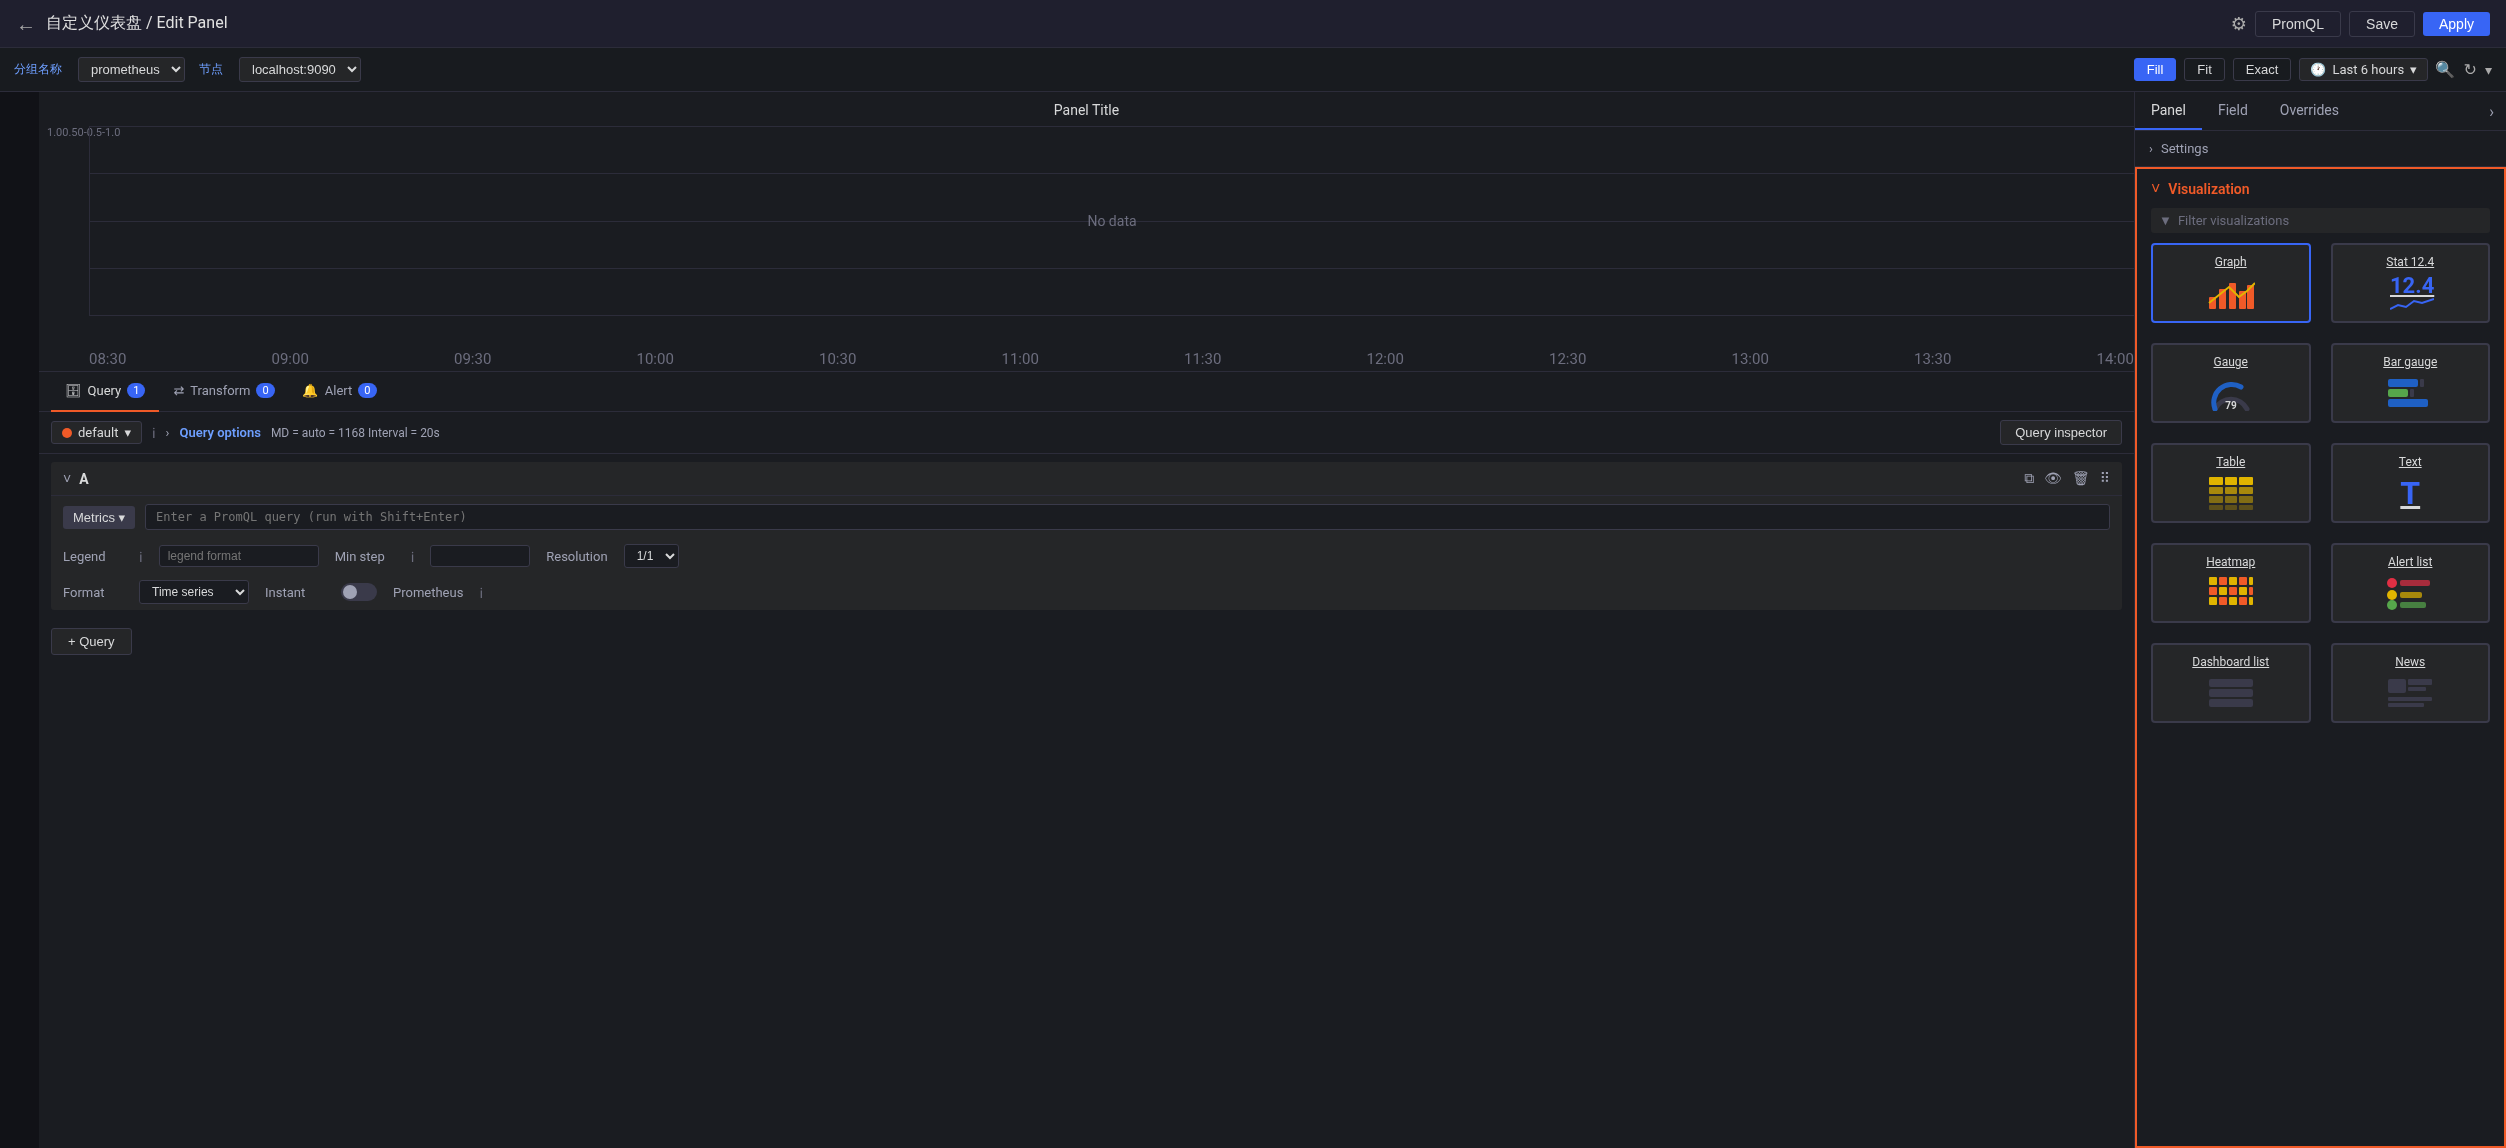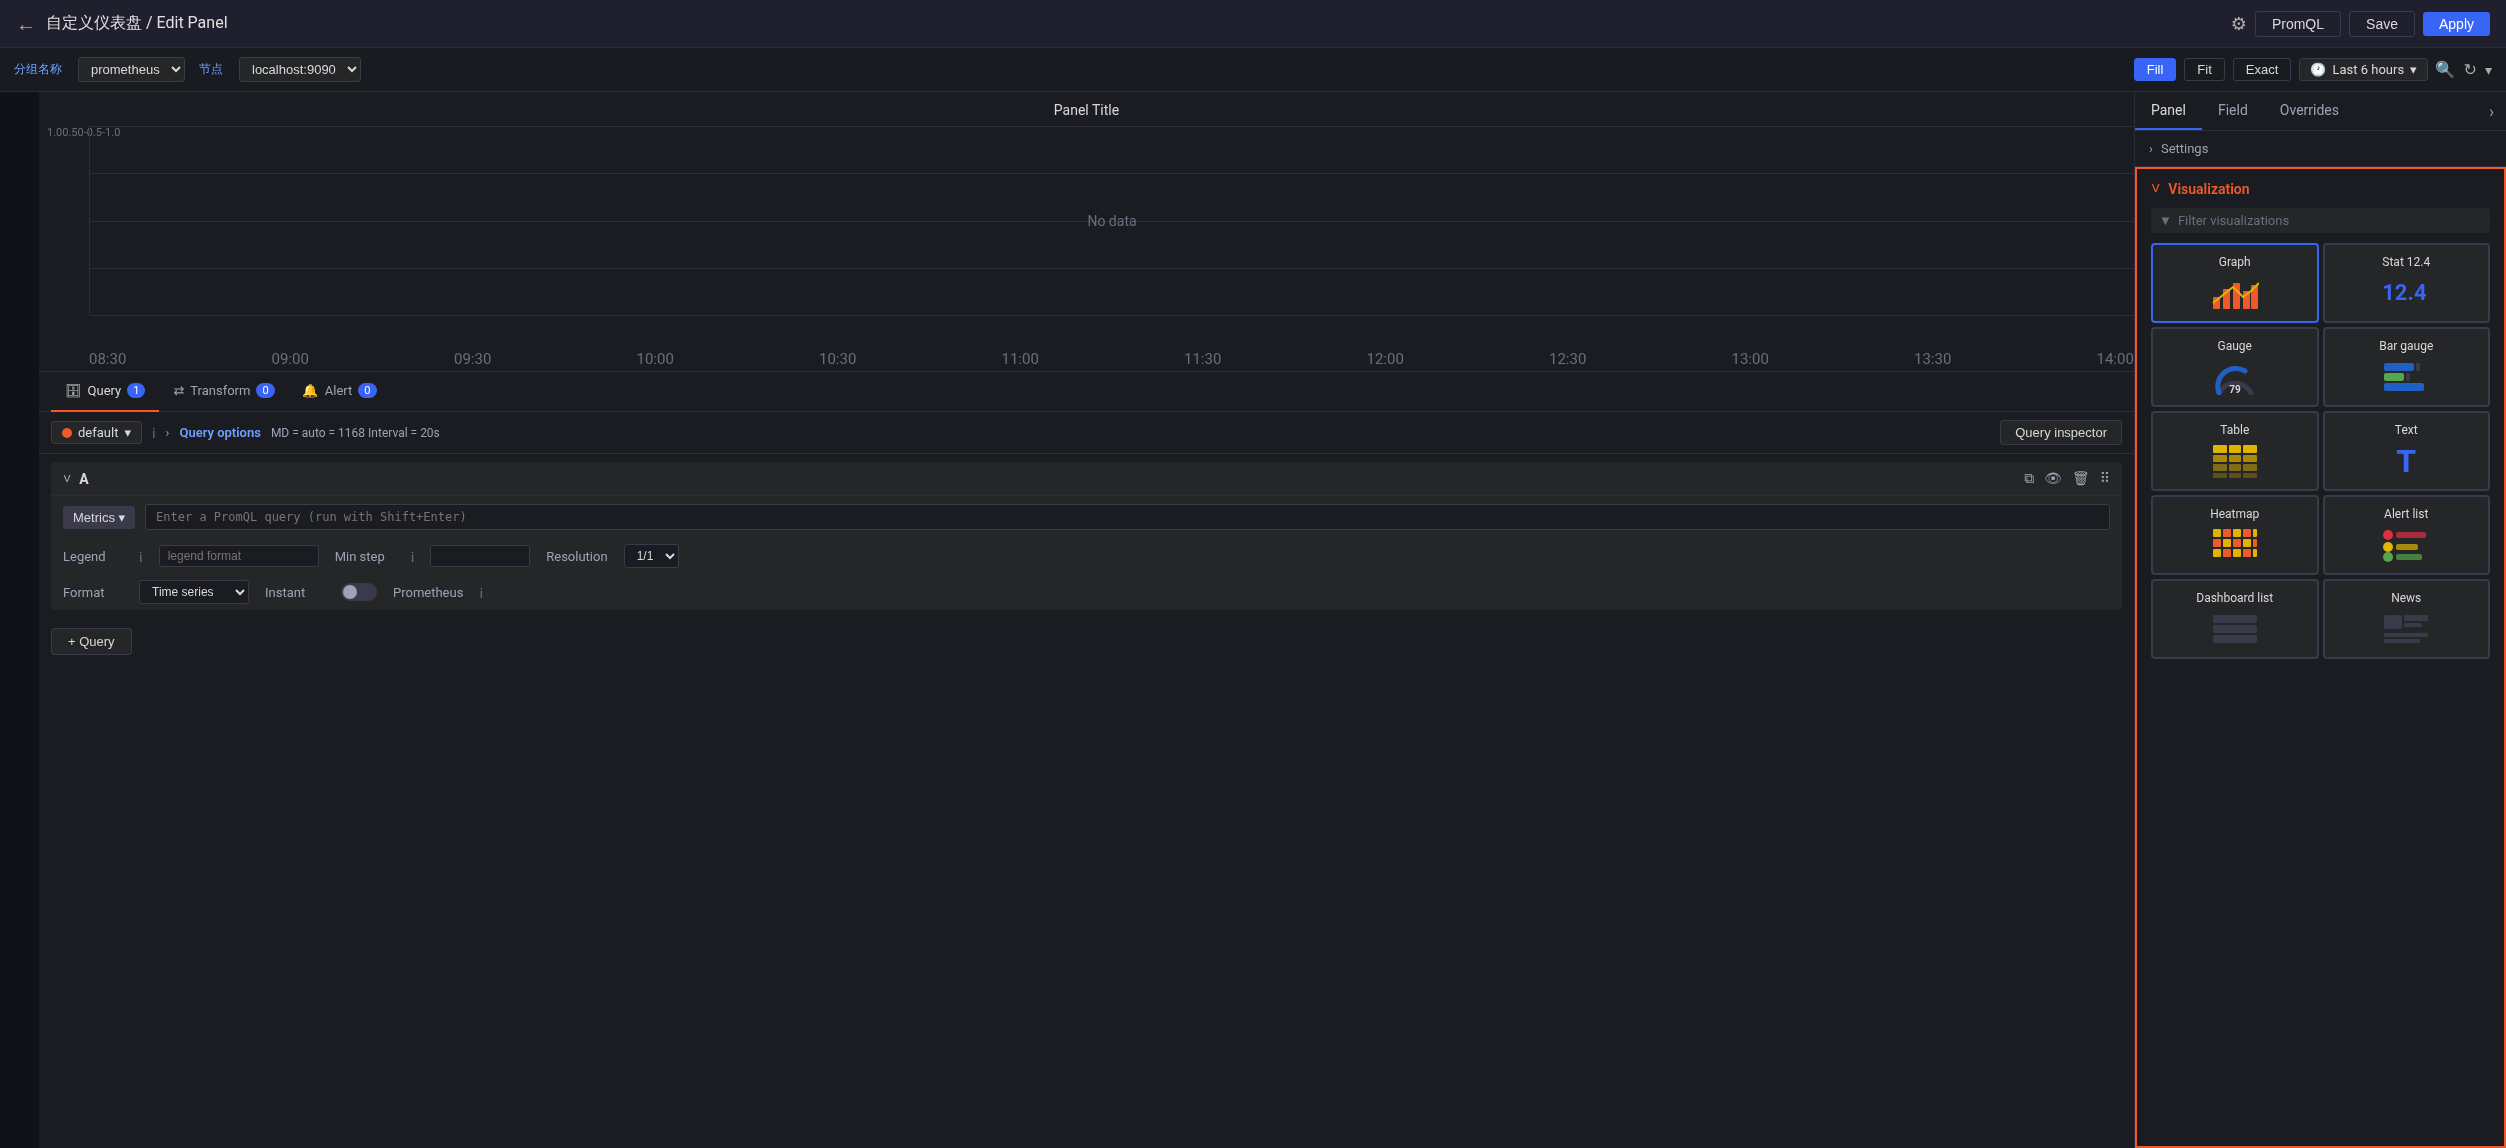--- a/index.html
+++ b/index.html
@@ -471,21 +471,22 @@
       margin-bottom: 10px;
       padding: 5px 8px;
       background: #252628;
       border-radius: 3px;
       color: #6c6d7e;
       font-size: 13px;
     }
     .viz-grid {
       display: grid;
       grid-template-columns: 1fr 1fr;
-      gap: 4px;
+      gap: 20px;
+      text-decoration: underline;
     }
     .viz-card {
       background: #252628;
       border: 2px solid #3a3a4a;
       border-radius: 4px;
       padding: 10px 6px 8px 6px;
       cursor: pointer;
       display: flex;
       flex-direction: column;
       align-items: center;
@@ -696,21 +697,21 @@
               <rect x="22" y="8" width="7" height="26" fill="#f05a28" rx="1"></rect>
               <rect x="32" y="16" width="7" height="18" fill="#f05a28" rx="1"></rect>
               <rect x="40" y="10" width="7" height="24" fill="#f05a28" rx="1"></rect>
               <polyline points="2,28 12,20 22,12 32,22 40,16 48,8" stroke="#e0b400" stroke-width="2" fill="none"></polyline>
             </svg>
           </div>
         </div>
 
         <div class="viz-card">
           <span class="viz-card-name">Stat 12.4</span>
-          <div class="viz-icon" style="flex-direction:row;align-items:center;">
+          <div class="viz-icon" style="flex-direction:column;align-items:flex-end;">
             <span style="font-size:22px;font-weight:700;color:#3865f5;line-height:1;">12.4</span>
             <svg width="44" height="14" viewBox="0 0 44 14">
               <polyline points="0,12 8,8 16,10 24,4 32,6 44,2" stroke="#3865f5" stroke-width="2" fill="none"></polyline>
             </svg>
           </div>
         </div>
 
         <div class="viz-card">
           <span class="viz-card-name">Gauge</span>
           <div class="viz-icon">

